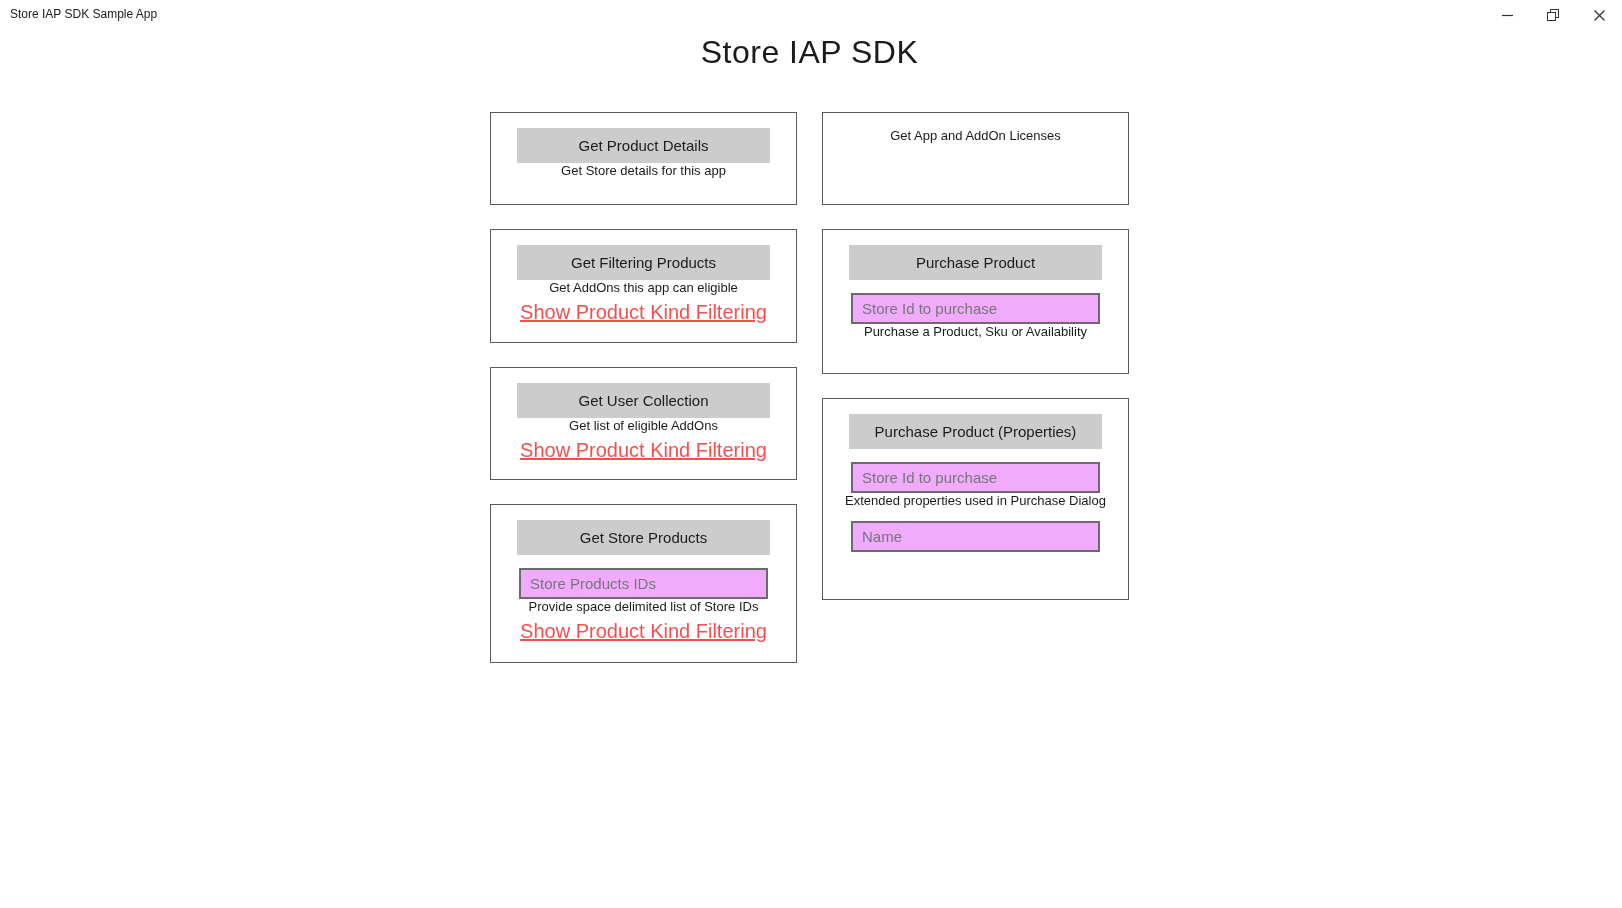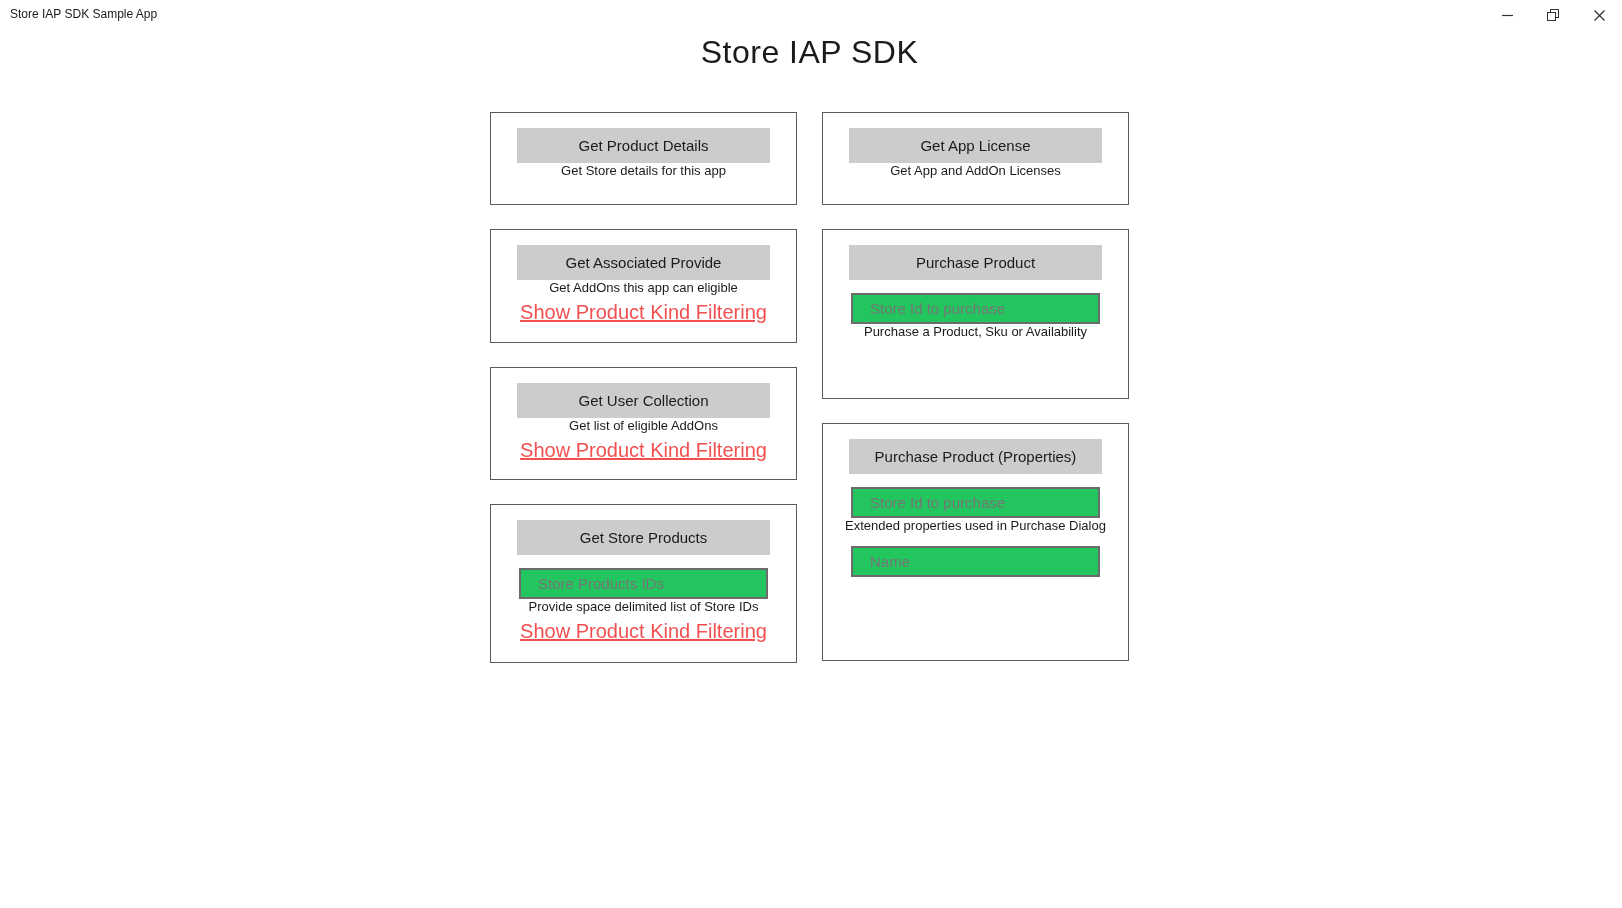--- a/index.html
+++ b/index.html
@@ -29,22 +29,22 @@
                 border:none; font-family:inherit; font-size:15px; color:var(--text);
                 cursor:default; }
 
   .desc { margin-top:0; font-size:13px; color:var(--text); text-align:center;
           line-height:15px; }
 
   .link { margin-top:9px; font-size:20px; line-height:17px; color:var(--link_red);
           text-decoration:underline; cursor:pointer; text-align:center; }
 
   .text-input { width:249px; height:31px; flex:none; margin-top:13px;
-                border:2px solid var(--input_border); background:#22c55e;
-                font-family:inherit; font-size:15px; color:var(--text); padding:0 17px; }
+                border:2px solid var(--input_border); background:#f0abfc;
+                font-family:inherit; font-size:15px; color:var(--text); padding:0 9px; }
   .text-input::placeholder { color:var(--placeholder_text); opacity:1; }
 </style>
 </head>
 <body>
 
 <div class="titlebar">
   <span class="titlebar-text">Store IAP SDK Sample App</span>
   <div class="win-controls">
     <button class="win-btn" title="Minimize">
       <span>
@@ -78,21 +78,21 @@
   <div class="columns">
 
     <div class="col">
 
       <div class="panel" style="height:93px">
         <button class="action-btn">Get Product Details</button>
         <div class="desc">Get Store details for this app</div>
       </div>
 
       <div class="panel" style="height:114px">
-        <button class="action-btn">Get Associated Provide</button>
+        <button class="action-btn">Get Filtering Products</button>
         <div class="desc">Get AddOns this app can eligible</div>
         <a class="link">Show Product Kind Filtering</a>
       </div>
 
       <div class="panel" style="height:113px">
         <button class="action-btn">Get User Collection</button>
         <div class="desc">Get list of eligible AddOns</div>
         <a class="link">Show Product Kind Filtering</a>
       </div>
 
@@ -101,31 +101,30 @@
         <input class="text-input" type="text" placeholder="Store Products IDs" style="">
         <div class="desc">Provide space delimited list of Store IDs</div>
         <a class="link">Show Product Kind Filtering</a>
       </div>
 
     </div>
 
     <div class="col">
 
       <div class="panel" style="height:93px">
-        <button class="action-btn">Get App License</button>
         <div class="desc">Get App and AddOn Licenses</div>
       </div>
 
-      <div class="panel" style="height:170px">
+      <div class="panel" style="height:145px">
         <button class="action-btn">Purchase Product</button>
         <input class="text-input" type="text" placeholder="Store Id to purchase" style="">
         <div class="desc">Purchase a Product, Sku or Availability</div>
       </div>
 
-      <div class="panel" style="height:238px">
+      <div class="panel" style="height:202px">
         <button class="action-btn">Purchase Product (Properties)</button>
         <input class="text-input" type="text" placeholder="Store Id to purchase" style="">
         <div class="desc">Extended properties used in Purchase Dialog</div>
         <input class="text-input" type="text" placeholder="Name" style="">
       </div>
 
     </div>
 
   </div>
 </div>

